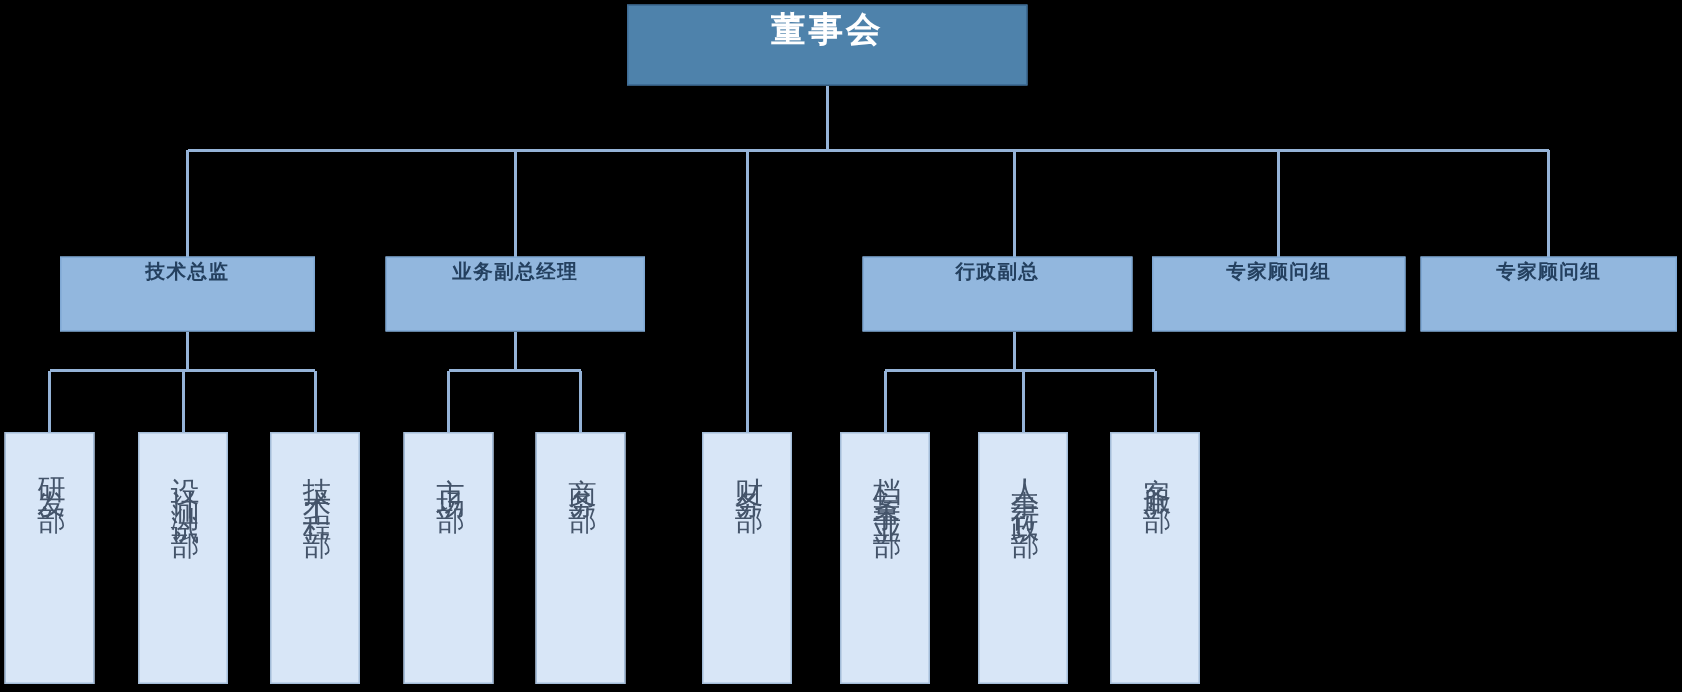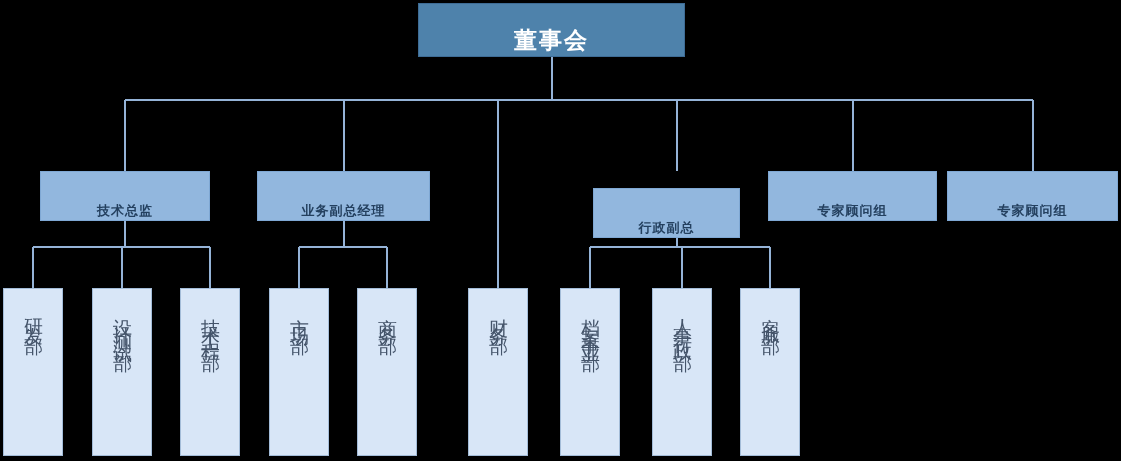--- a/index.html
+++ b/index.html
@@ -19,21 +19,21 @@
     position: absolute;
     left: 0;
     top: 0;
     width: 1121px;
     height: 461px;
   }
   .node {
     position: absolute;
     box-sizing: border-box;
     display: flex;
-    align-items: flex-end;
+    align-items: flex-start;
     justify-content: center;
   }
   .root {
     background: #4E82AB;
     border: 1.5px solid #3E6C95;
     color: #FFFFFF;
     font-weight: bold;
     font-size: 23px;
     letter-spacing: 2px;
   }
@@ -102,21 +102,21 @@
   <div class="node root" style="left:418px; top:3px; width:267px; height:54px;">
     <span>董事会</span>
   </div>
 
   <div class="node mgr" style="left:40px; top:171px; width:170px; height:50px;">
     <span>技术总监</span>
   </div>
   <div class="node mgr" style="left:257px; top:171px; width:173px; height:50px;">
     <span>业务副总经理</span>
   </div>
-  <div class="node mgr" style="left:593px; top:171px; width:147px; height:50px;margin-top:17px;">
+  <div class="node mgr" style="left:575px; top:171px; width:180px; height:50px;">
     <span>行政副总</span>
   </div>
   <div class="node mgr" style="left:768px; top:171px; width:169px; height:50px;">
     <span>专家顾问组</span>
   </div>
   <div class="node mgr" style="left:947px; top:171px; width:171px; height:50px;">
     <span>专家顾问组</span>
   </div>
 
   <div class="node dept" style="left:3px; top:288px; width:60px; height:168px;">

